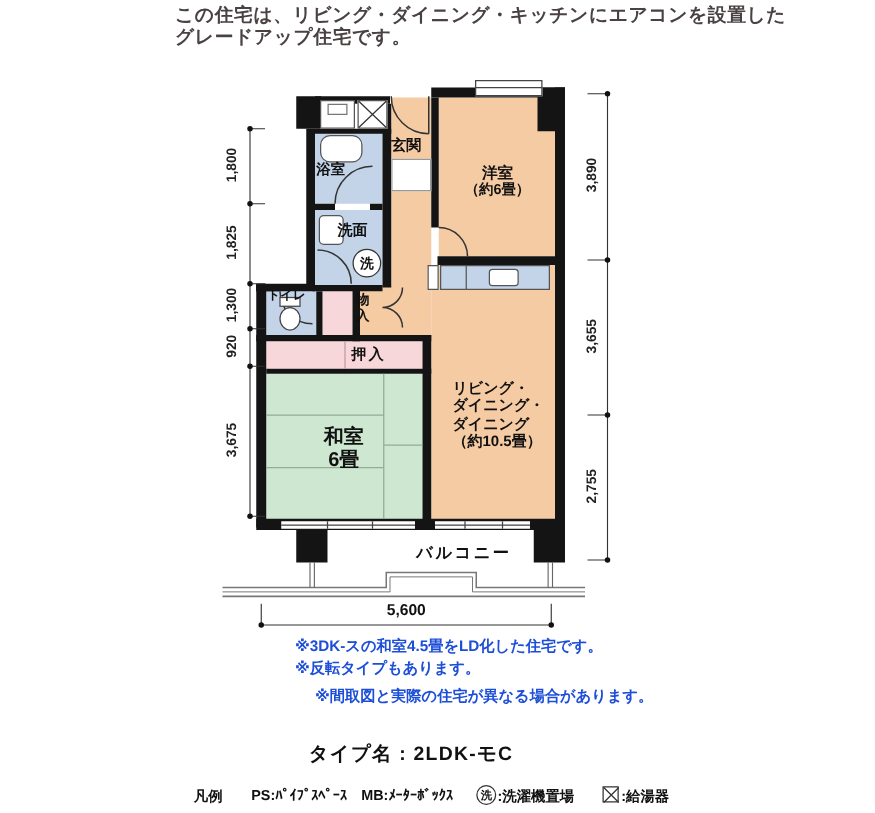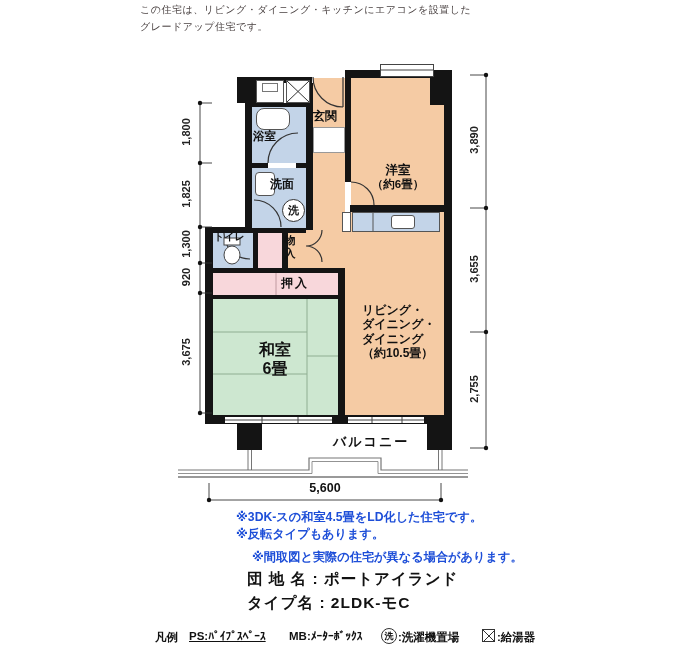--- a/index.html
+++ b/index.html
@@ -9,21 +9,21 @@
   .room{position:absolute;}
   .room-warm{background:var(--room-warm);}
   .room-wet{background:var(--room-wet);}
   .room-closet{background:var(--room-closet);}
   .room-tatami{background:var(--room-tatami);}
   .wall{position:absolute;background:var(--wall);}
   .fixture{position:absolute;background:#fff;border:1px solid #555;box-sizing:border-box;}
   .label{position:absolute;color:#111;font-weight:700;white-space:nowrap;line-height:1.2;}
   .center{text-align:center;}
   .dim-v{position:absolute;width:44px;text-align:center;font-size:11px;font-weight:700;color:#222;transform:rotate(-90deg);white-space:nowrap;}
-  .toptext{position:absolute;font-size:10px;font-weight:400;color:#4a4242;letter-spacing:.5px;white-space:nowrap;}
+  .toptext{position:absolute;font-size:15px;font-weight:700;color:#4a4242;letter-spacing:.5px;white-space:nowrap;}
   .note{position:absolute;font-size:12.2px;font-weight:700;color:#1d4ed8;white-space:nowrap;}
   .estate{position:absolute;font-size:15.5px;font-weight:700;color:#111;letter-spacing:1px;white-space:nowrap;}
   .legend-item{position:absolute;font-size:11.5px;font-weight:700;color:#111;white-space:nowrap;}
   .circ{position:absolute;background:#fff;border:1.5px solid #333;border-radius:50%;box-sizing:border-box;display:flex;align-items:center;justify-content:center;font-weight:700;color:#111;}
   svg{position:absolute;left:0;top:0;pointer-events:none;}
 </style>
 </head>
 <body>
 
 <div id="stage">
@@ -131,21 +131,21 @@
         <circle cx="486" cy="208" r="2.2"></circle>
         <circle cx="486" cy="332" r="2.2"></circle>
         <circle cx="486" cy="448" r="2.2"></circle>
       <circle cx="209" cy="500" r="2.2"></circle>
         <circle cx="441" cy="500" r="2.2"></circle>
     </g>
     <path d="M 483 630 L 495 642 M 495 630 L 483 642" stroke="#333" stroke-width="1"></path>
   </svg>
 
   <div class="label" style="left:313px;top:109px;width:32px;font-size:12px;">玄関</div>
-  <div class="label center" style="left:352px;top:131px;width:92px;font-size:12.5px;margin-top:32px;">
+  <div class="label center" style="left:352px;top:131px;width:92px;font-size:12.5px;">
     <div>洋室</div>
     <div style="font-size:11.5px;">（約6畳）</div>
   </div>
   <div class="label" style="left:253px;top:130px;font-size:11.5px;">浴室</div>
   <div class="label" style="left:270px;top:177px;font-size:12px;">洗面</div>
   <div class="label" style="left:214px;top:231px;font-size:10px;">トイレ</div>
   <div class="label center" style="left:283px;top:234px;width:14px;font-size:11px;">
     <div>物</div>
     <div>入</div>
   </div>
@@ -169,24 +169,23 @@
   <div class="dim-v" style="left:164px;top:346px;">3,675</div>
   <div class="dim-v" style="left:452px;top:134px;">3,890</div>
   <div class="dim-v" style="left:452px;top:263px;">3,655</div>
   <div class="dim-v" style="left:452px;top:383px;">2,755</div>
   <div class="label center" style="left:297px;top:481px;width:56px;font-size:12.5px;">5,600</div>
 
   <div class="note" style="left:236px;top:509px;">※3DK-スの和室4.5畳をLD化した住宅です。</div>
   <div class="note" style="left:252px;top:549px;">※間取図と実際の住宅が異なる場合があります。</div>
   <div class="note" style="left:236px;top:526px;">※反転タイプもあります。</div>
 
-  <div class="estate" style="left:247px;top:569px;">団 地 名 : ポートアイランド</div>
   <div class="estate" style="left:247px;top:593px;">タイプ名 : 2LDK-モC</div>
 
   <div class="legend-item" style="left:155px;top:630px;">凡例</div>
-  <div class="legend-item" style="left:189px;top:630px;text-decoration:underline;">PS:ﾊﾟｲﾌﾟｽﾍﾟｰｽ</div>
+  <div class="legend-item" style="left:201px;top:630px;">PS:ﾊﾟｲﾌﾟｽﾍﾟｰｽ</div>
   <div class="legend-item" style="left:289px;top:630px;">MB:ﾒｰﾀｰﾎﾞｯｸｽ</div>
   <div class="circ" style="left:381px;top:628px;width:16px;height:16px;font-size:9px;">洗</div>
   <div class="legend-item" style="left:398px;top:630px;">:洗濯機置場</div>
   <div class="abs" style="left:482px;top:629px;width:13px;height:13px;border:1px solid #333;box-sizing:border-box;"></div>
   <div class="legend-item" style="left:497px;top:630px;">:給湯器</div>
 
 </div>
 
 </body></html>

